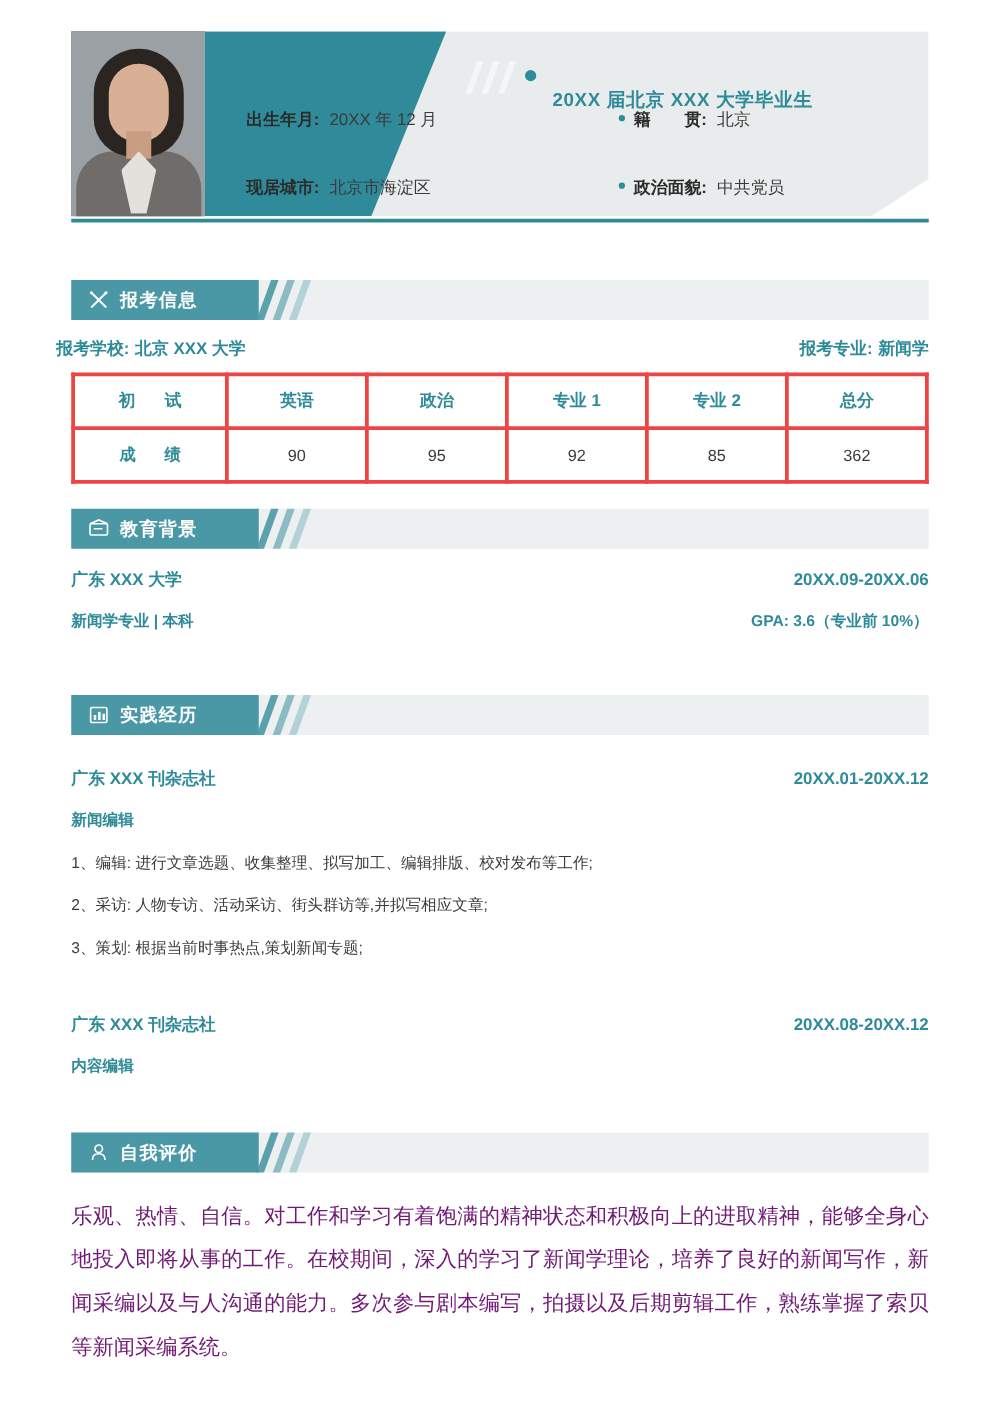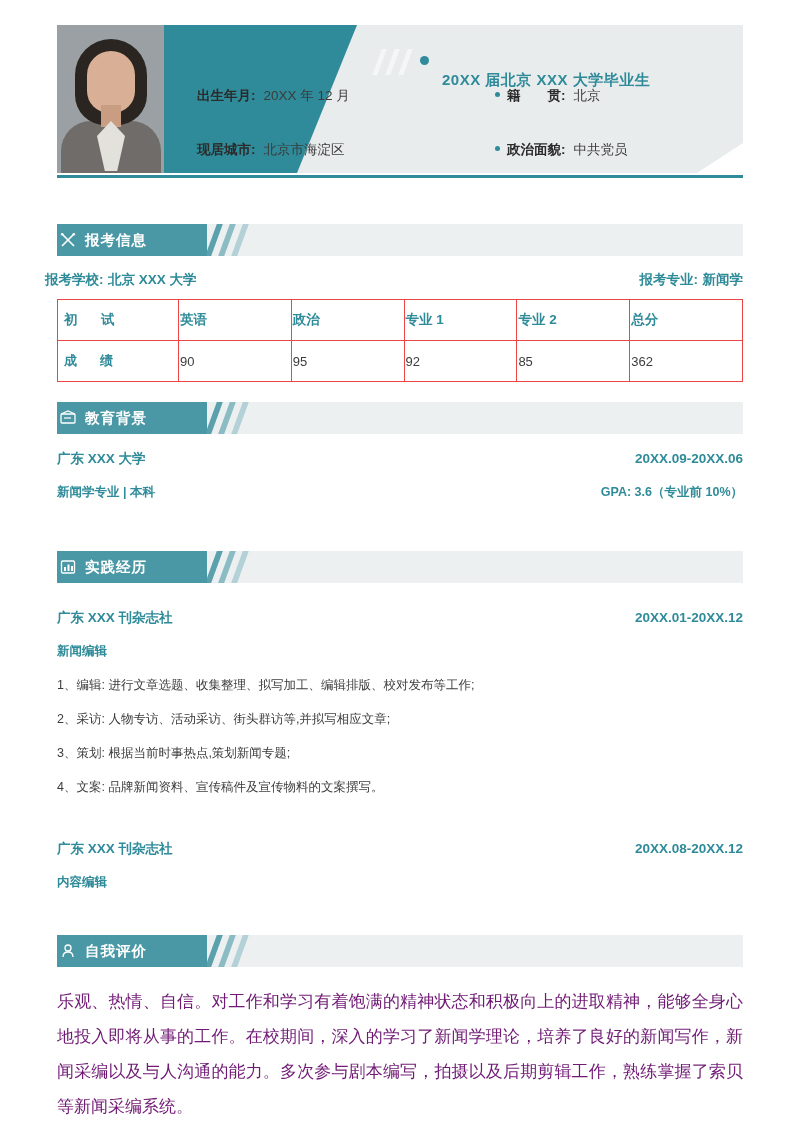--- a/index.html
+++ b/index.html
@@ -181,21 +181,21 @@
     background: #edf0f1;
     display: flex;
     align-items: center;
   }
   .section-bar .tealblock {
     width: 150px;
     height: 32px;
     background: #4a98a5;
     display: flex;
     align-items: center;
-    padding-left: 2px;
+    padding-left: 13px;
     box-sizing: border-box;
     color: #fff;
   }
   .section-bar .sec-icon {
     width: 18px; height: 18px;
     margin-right: 8px;
     flex: 0 0 auto;
     display:flex; align-items:center; justify-content:center;
   }
   .section-bar .sec-title {
@@ -252,22 +252,23 @@
   .exam-head {
     margin: 14px 57px 10px 45px;
   }
   table.exam {
     margin: 0 57px;
     width: 686px;
     border-collapse: collapse;
     table-layout: fixed;
   }
   table.exam td {
-    border: 1px solid #ef4444;
+    border: 3px solid #ef4444;
     height: 38px;
+    text-align: center;
     font-size: 13px;
     color: #3c3c3c;
   }
   table.exam tr.head td {
     color: #2f8b99;
     font-weight: bold;
     font-size: 13.5px;
   }
   table.exam td.first {
     width: 118px;
@@ -469,21 +470,20 @@
     <div>
       <div class="row-between">
         <span class="teal-bold">广东 XXX 刊杂志社</span>
         <span class="teal-bold">20XX.01-20XX.12</span>
       </div>
       <div class="spacer-16"></div>
       <div class="teal-bold-sm">新闻编辑</div>
       <div class="li">1、编辑: 进行文章选题、收集整理、拟写加工、编辑排版、校对发布等工作;</div>
       <div class="li">2、采访: 人物专访、活动采访、街头群访等,并拟写相应文章;</div>
       <div class="li">3、策划: 根据当前时事热点,策划新闻专题;</div>
-      <div class="li">4、文案: 品牌新闻资料、宣传稿件及宣传物料的文案撰写。</div>
     </div>
 
     <div class="spacer-44"></div>
 
     <div>
       <div class="row-between">
         <span class="teal-bold">广东 XXX 刊杂志社</span>
         <span class="teal-bold">20XX.08-20XX.12</span>
       </div>
       <div class="spacer-16"></div>

